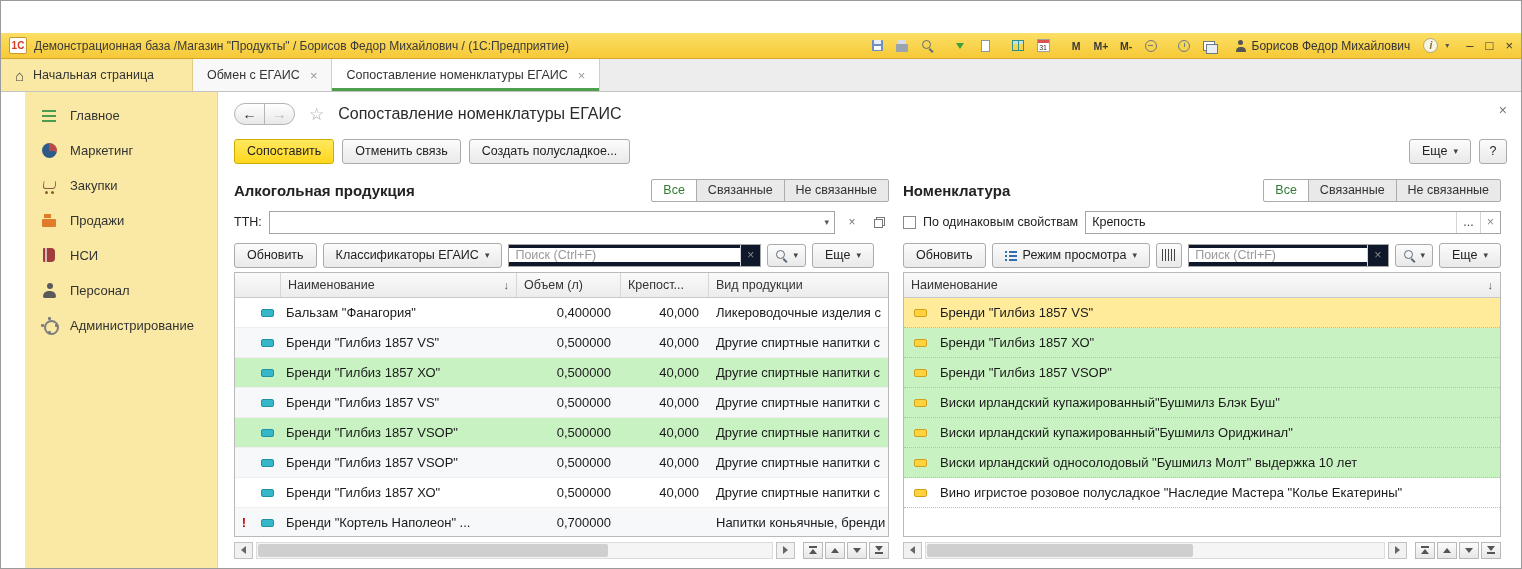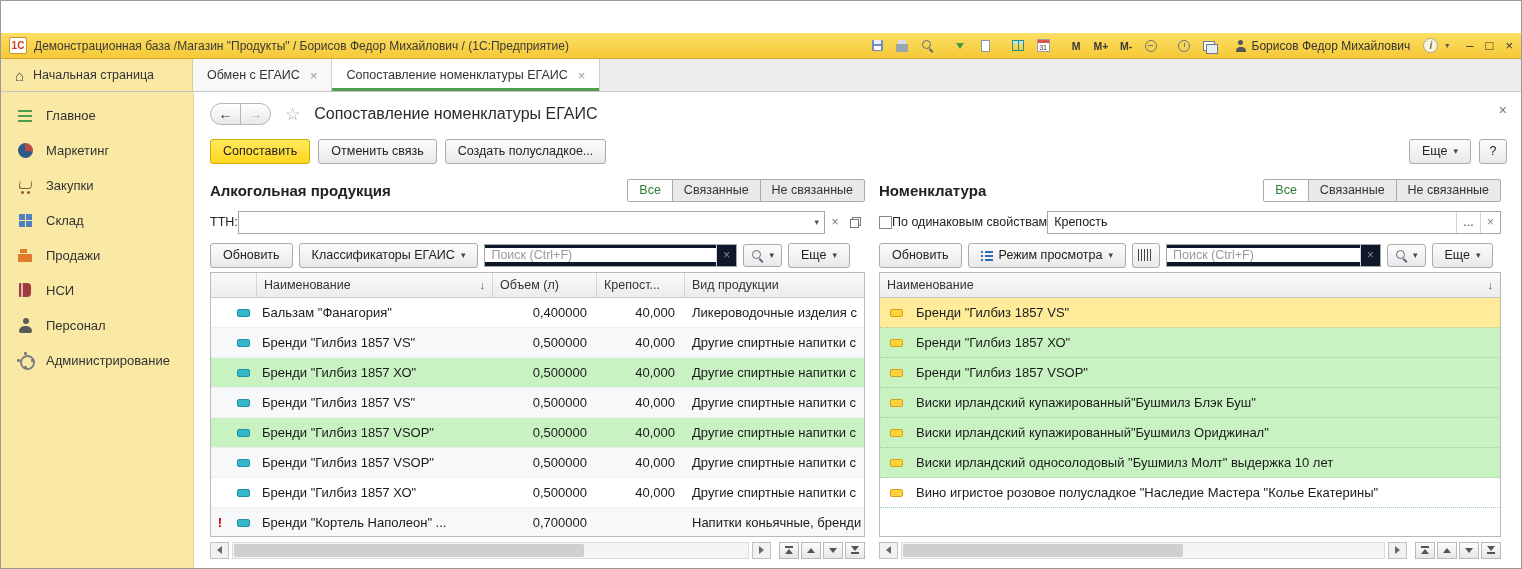--- a/index.html
+++ b/index.html
@@ -55,21 +55,21 @@
   .tab-home { width:192px; flex:none; background:#fae9a4; border-right:1px solid #e0cd85; display:flex; align-items:center;
               gap:9px; padding:0 14px; color:#333; }
   .home-glyph { font-size:15px; color:#444; }
   .tab { display:flex; align-items:center; gap:7px; padding:0 14px; background:#f8f8f8; border-right:1px solid #cfcfcf;
          position:relative; color:#333; }
   .tab.active { background:#fff; }
   .tab.active::after { content:""; position:absolute; left:0; right:0; bottom:0; height:3px; background:#4ea04e; }
   .tab .x { color:#999; font-size:13px; margin-left:3px; }
 
   
-  .main { flex:1; display:flex; min-height:0; }
+  .main { flex:1; display:flex; min-height:0;margin-left:24px; }
   .sidebar { width:192px; flex:none; background:#fae9a4; padding-top:6px; }
   .side-item { height:35px; display:flex; align-items:center; gap:12px; padding:0 8px 0 16px; font-size:13px; color:#333; }
   .icon16 { width:17px; height:17px; position:relative; flex:none; }
   .ic-mainm::before { content:""; position:absolute; left:1px; top:3px; width:14px; height:2px; background:#4e9a51;
                       box-shadow:0 5px 0 #4e9a51, 0 10px 0 #4e9a51; }
   .ic-mark::before { content:""; position:absolute; inset:1px; border-radius:50%;
                      background:conic-gradient(#b94a48 0 100deg, #2d5a87 100deg 360deg); }
   .ic-purch::before { content:""; position:absolute; left:2px; top:4px; width:11px; height:7px; border:1.5px solid #8a5a3a;
                       border-top:none; border-radius:0 0 3px 3px; transform:skewX(-6deg); }
   .ic-purch::after { content:""; position:absolute; left:4px; bottom:0; width:3px; height:3px; border-radius:50%;
@@ -120,21 +120,21 @@
   .panel.right { flex:1; }
   .panel-head { height:32px; flex:none; display:flex; align-items:center; justify-content:space-between; }
   .panel-title { font-size:15px; font-weight:bold; color:#222; white-space:nowrap; }
   .filters { display:flex; }
   .fbtn { height:23px; padding:0 11px; border:1px solid #ababab; background:#e9e9e9; color:#333; display:flex; align-items:center; }
   .fbtn:not(:first-child) { margin-left:-1px; }
   .fbtn:first-child { border-radius:2px 0 0 2px; }
   .fbtn:last-child { border-radius:0 2px 2px 0; }
   .fbtn.active { background:#fff; color:#2e7d32; position:relative; z-index:1; }
 
-  .field-row { height:32px; flex:none; display:flex; align-items:center; }
+  .field-row { height:32px; flex:none; display:flex; align-items:center; gap:7px; }
   .combo { flex:1; height:23px; border:1px solid #a5a5a5; background:#fff; display:flex; align-items:center; min-width:0; }
   .combo input { flex:1; min-width:0; border:none; outline:none; background:transparent; padding:0 6px;
                  font:12.5px "Liberation Sans", sans-serif; color:#1a1a1a; }
   .combo .cbv { padding:0 5px; font-size:9px; color:#555; }
   .flatbtn { width:20px; height:22px; display:flex; align-items:center; justify-content:center; color:#777; font-size:12px; flex:none; }
   .i-open { width:11px; height:11px; position:relative; }
   .i-open::before { content:""; position:absolute; right:0; top:0; width:7px; height:7px; border:1px solid #777; }
   .i-open::after  { content:""; position:absolute; left:0; bottom:0; width:7px; height:7px; border:1px solid #777; background:#fff; }
   .cbx { width:13px; height:13px; border:1px solid #8a8a8a; background:#fff; flex:none; }
   .cbx-label { white-space:nowrap; }
@@ -280,24 +280,20 @@
         </div>
       <div class="side-item">
           <span class="icon16 ic-mark"></span>
           <span>Маркетинг</span>
         </div>
       <div class="side-item">
           <span class="icon16 ic-purch"></span>
           <span>Закупки</span>
         </div>
       <div class="side-item">
-          <span class="icon16 ic-wh"></span>
-          <span>Склад</span>
-        </div>
-      <div class="side-item">
           <span class="icon16 ic-sales"></span>
           <span>Продажи</span>
         </div>
       <div class="side-item">
           <span class="icon16 ic-nsi"></span>
           <span>НСИ</span>
         </div>
       <div class="side-item">
           <span class="icon16 ic-pers"></span>
           <span>Персонал</span>

